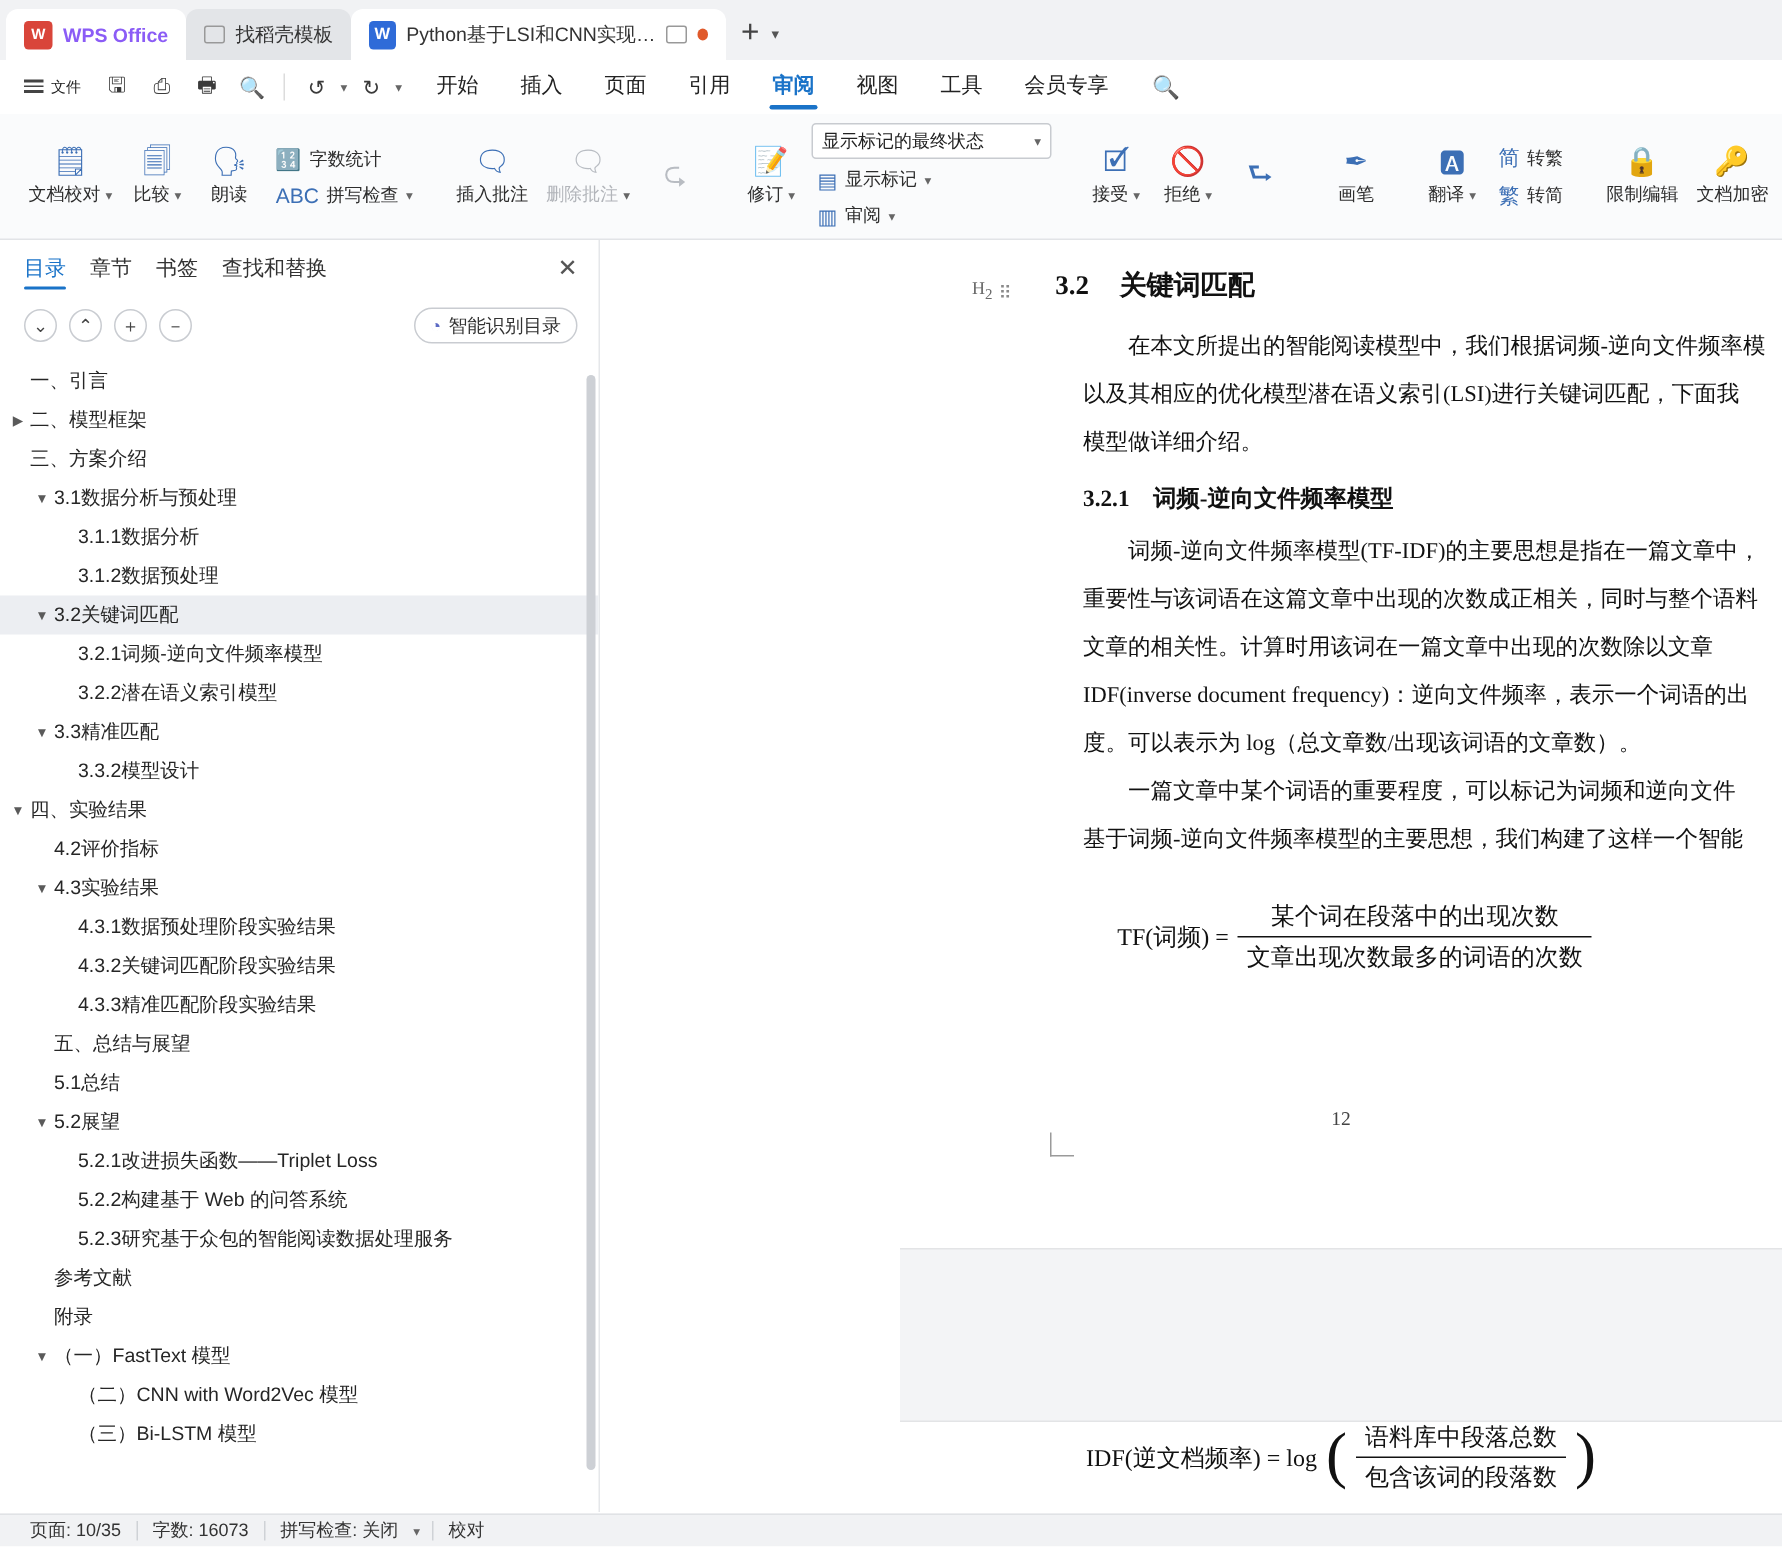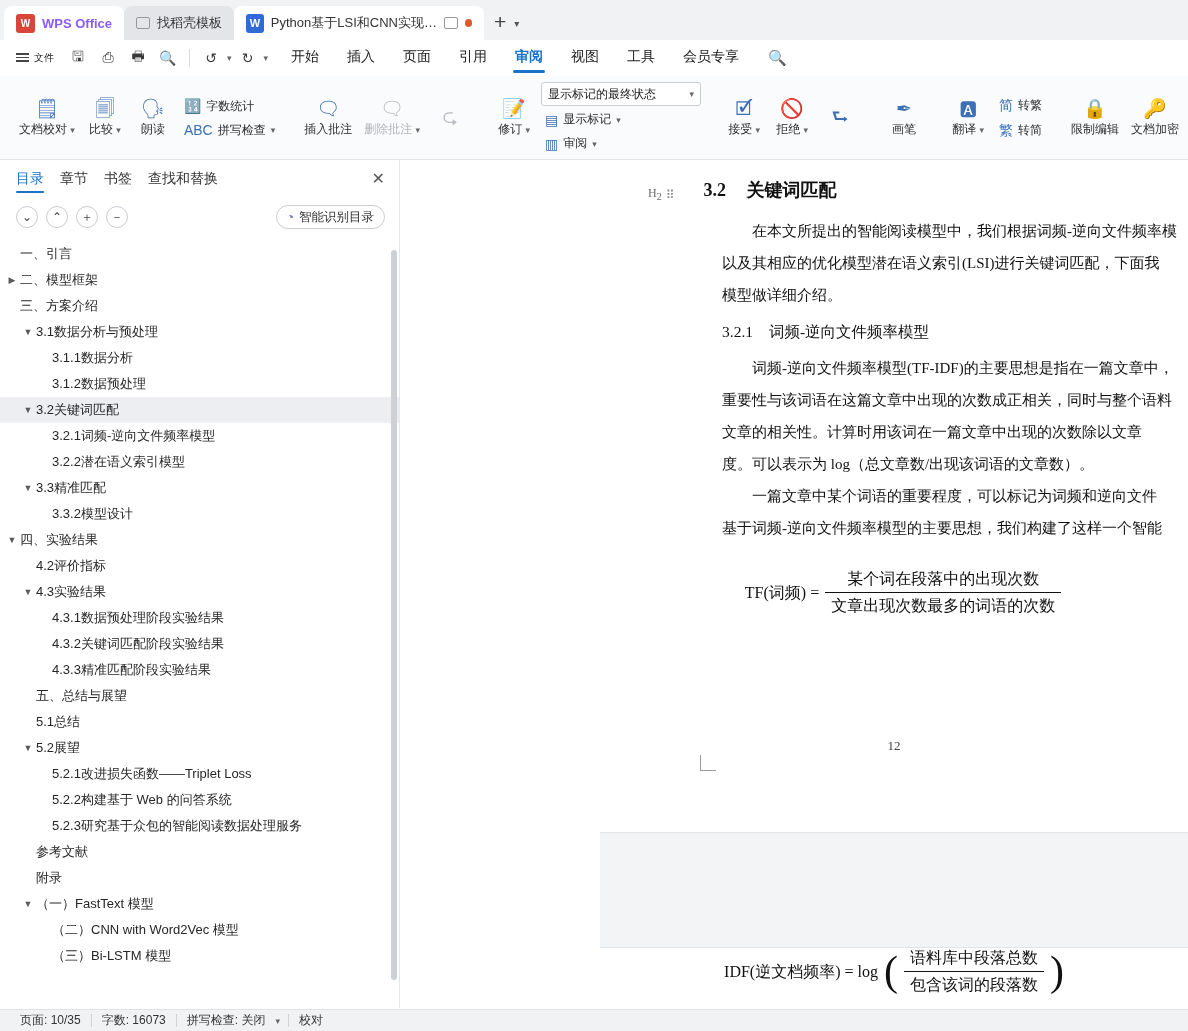--- a/index.html
+++ b/index.html
@@ -228,21 +228,21 @@
   }
   .drag-dots { color: #8a8a8a; font-size: 12px; letter-spacing: 1px; margin-top: 3px; }
   .h2 {
     font-family: "Liberation Serif", serif;
     font-size: 18px; font-weight: bold; color: #111;
     margin-left: 36px;
   }
   .h2 .num { margin-right: 16px; }
   .h3 {
     font-family: "Liberation Serif", serif;
-    font-size: 15.5px; font-weight: normal; color: #111;
+    font-size: 15.5px; font-weight: bold; color: #111;
     margin: 12px 0 4px 74px;
   }
   .h3 .num { margin-right: 12px; }
   .para {
     font-family: "Liberation Serif", serif;
     font-size: 15px; line-height: 2.0; color: #111;
     margin: 2px 0 0 74px;
     text-indent: 2em;
     white-space: nowrap;
   }
@@ -626,20 +626,21 @@
         <div class="para" style="text-indent:0;">模型做详细介绍。</div>
 
         <div class="h3">
           <span class="num">3.2.1</span>
           <span>词频-逆向文件频率模型</span>
         </div>
 
         <div class="para" style="margin-top:10px;">词频-逆向文件频率模型(TF-IDF)的主要思想是指在一篇文章中，</div>
         <div class="para" style="text-indent:0;">重要性与该词语在这篇文章中出现的次数成正相关，同时与整个语料</div>
         <div class="para" style="text-indent:0;">文章的相关性。计算时用该词在一篇文章中出现的次数除以文章</div>
+        <div class="para" style="text-indent:0;">IDF(inverse document frequency)：逆向文件频率，表示一个词语的出</div>
         <div class="para" style="text-indent:0;">度。可以表示为 log（总文章数/出现该词语的文章数）。</div>
 
         <div class="para">一篇文章中某个词语的重要程度，可以标记为词频和逆向文件</div>
         <div class="para" style="text-indent:0;">基于词频-逆向文件频率模型的主要思想，我们构建了这样一个智能</div>
 
         <div class="formula">
           <span>TF(词频) =</span>
           <span class="frac">
             <span class="top">某个词在段落中的出现次数</span>
             <span class="bar"></span>

